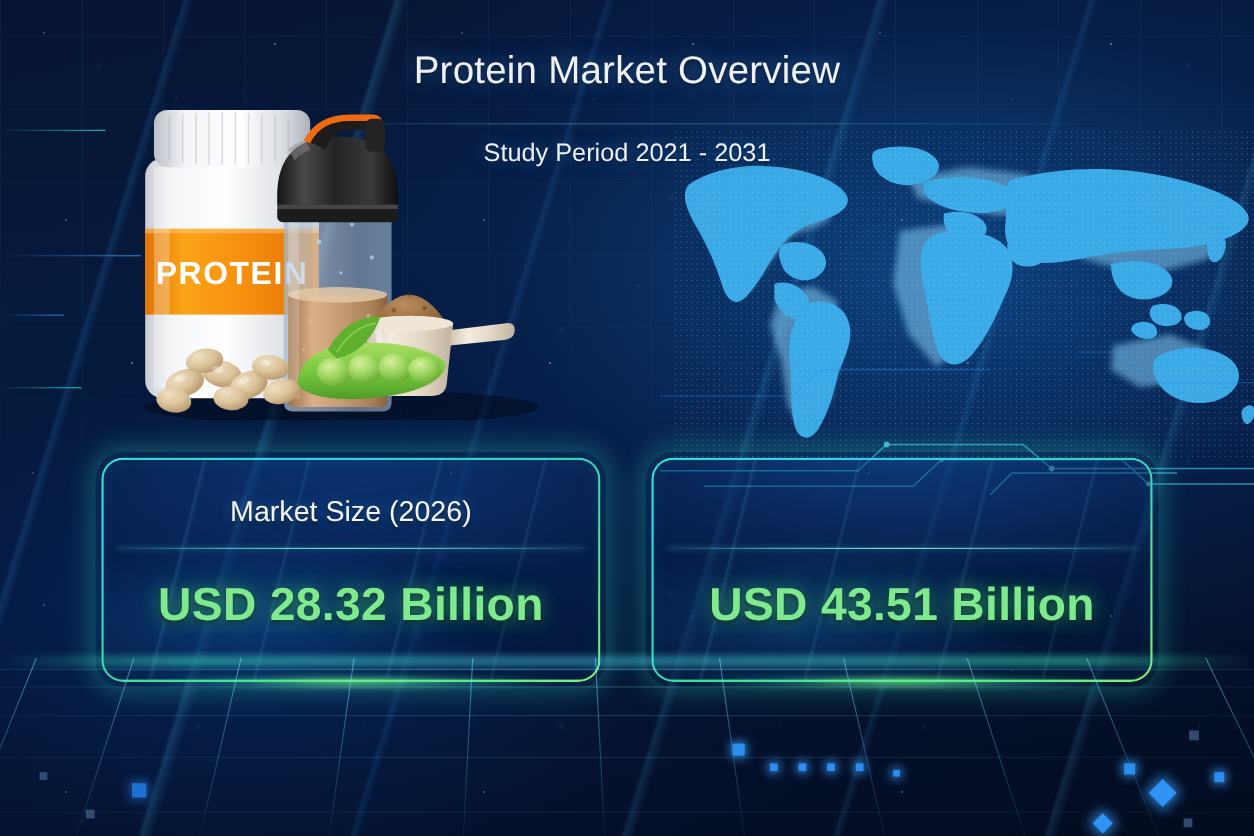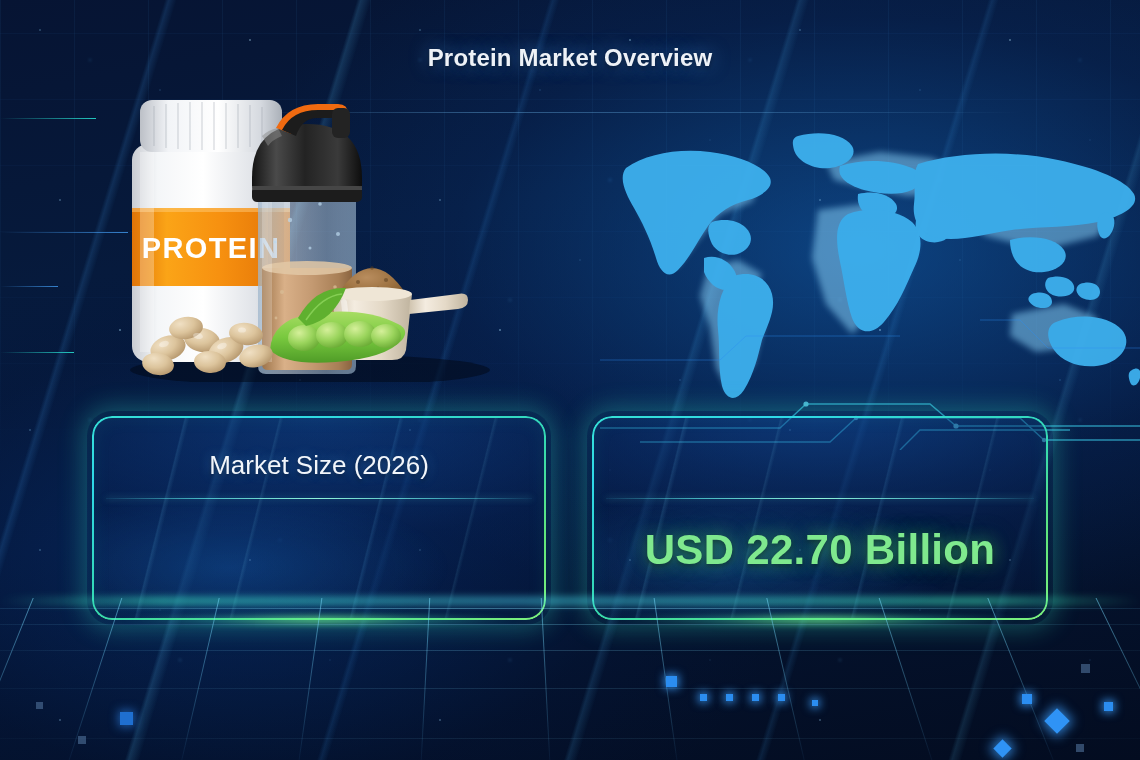--- a/index.html
+++ b/index.html
@@ -111,21 +111,21 @@
   .dia{ position:absolute; background:#2f93f5; transform:rotate(45deg); box-shadow:0 0 11px 3px rgba(60,160,255,.7); }
   .sq.dim{ background:#4a6a92; box-shadow:none; opacity:.65; }
 
   
   .lcirc{ position:absolute; height:1px; background:linear-gradient(90deg, rgba(0,230,210,.0), rgba(40,230,215,.85)); }
   .lcirc.b{ background:linear-gradient(90deg, rgba(40,140,250,.0), rgba(70,165,255,.75)); }
 
   
   .title{
     position:absolute; left:0; right:0; top:44px; text-align:center;
-    font-size:24px; font-weight:bold; color:#eef2f7; letter-spacing:.2px;
+    font-size:35px; font-weight:normal; color:#eef2f7; letter-spacing:.2px;
     text-shadow:0 0 18px rgba(90,170,255,.55), 0 2px 5px rgba(0,0,0,.6);
   }
   .subtitle{
     position:absolute; left:0; right:0; top:125px; text-align:center;
     font-size:23px; font-weight:normal; color:#eaf1f8;
     text-shadow:0 0 14px rgba(80,160,250,.5), 0 2px 4px rgba(0,0,0,.55);
   }
   .title-rule{
     position:absolute; left:250px; right:120px; top:112px; height:1px;
     background:linear-gradient(90deg, rgba(90,180,255,0), rgba(120,200,255,.35) 30%, rgba(120,200,255,.25) 70%, rgba(90,180,255,0));
@@ -283,20 +283,21 @@
     </svg>
   </div>
 
   <div class="lcirc" style="left:0;top:118px;width:96px;"></div>
   <div class="lcirc b" style="left:0;top:232px;width:128px;"></div>
   <div class="lcirc" style="left:0;top:352px;width:74px;"></div>
   <div class="lcirc b" style="left:0;top:286px;width:58px;"></div>
 
   <div class="title-rule"></div>
   <div class="title">Protein Market Overview</div>
+  <div class="subtitle">Study Period 2021 - 2031</div>
 
   <div class="product">
     <svg viewBox="0 0 390 300">
       <defs>
         <linearGradient id="tubBody" x1="0" y1="0" x2="1" y2="0">
           <stop offset="0%" stop-color="#c9ccd2"></stop>
           <stop offset="16%" stop-color="#f4f6f8"></stop>
           <stop offset="45%" stop-color="#ffffff"></stop>
           <stop offset="78%" stop-color="#e0e3e8"></stop>
           <stop offset="100%" stop-color="#b3b8c0"></stop>
@@ -467,29 +468,30 @@
   </div>
 
   <div class="cards">
     <div class="card" style="left:92px; width:454px;">
       <div class="card-inner-streaks"></div>
       <div class="card-outerglow"></div>
       <div class="card-border"></div>
       <div class="card-bottomglow"></div>
       <div class="card-label">Market Size (2026)</div>
       <div class="card-divider"></div>
+      <div class="card-value">USD 28.32 Billion</div>
     </div>
 
     <div class="card" style="left:592px; width:456px;">
       <div class="card-inner-streaks"></div>
       <div class="card-outerglow"></div>
       <div class="card-border"></div>
       <div class="card-bottomglow"></div>
       <div class="card-divider"></div>
-      <div class="card-value">USD 22.70 Billion</div>
+      <div class="card-value">USD 43.51 Billion</div>
     </div>
   </div>
 
   <div class="floor-glow"></div>
   <div class="floor">
 
     <div class="v" style="left:120px; transform:skewX(-22deg);"></div>
     <div class="v" style="left:215px; transform:skewX(-18deg);"></div>
     <div class="v" style="left:320px; transform:skewX(-13deg);"></div>
     <div class="v" style="left:430px; transform:skewX(-8deg);"></div>

